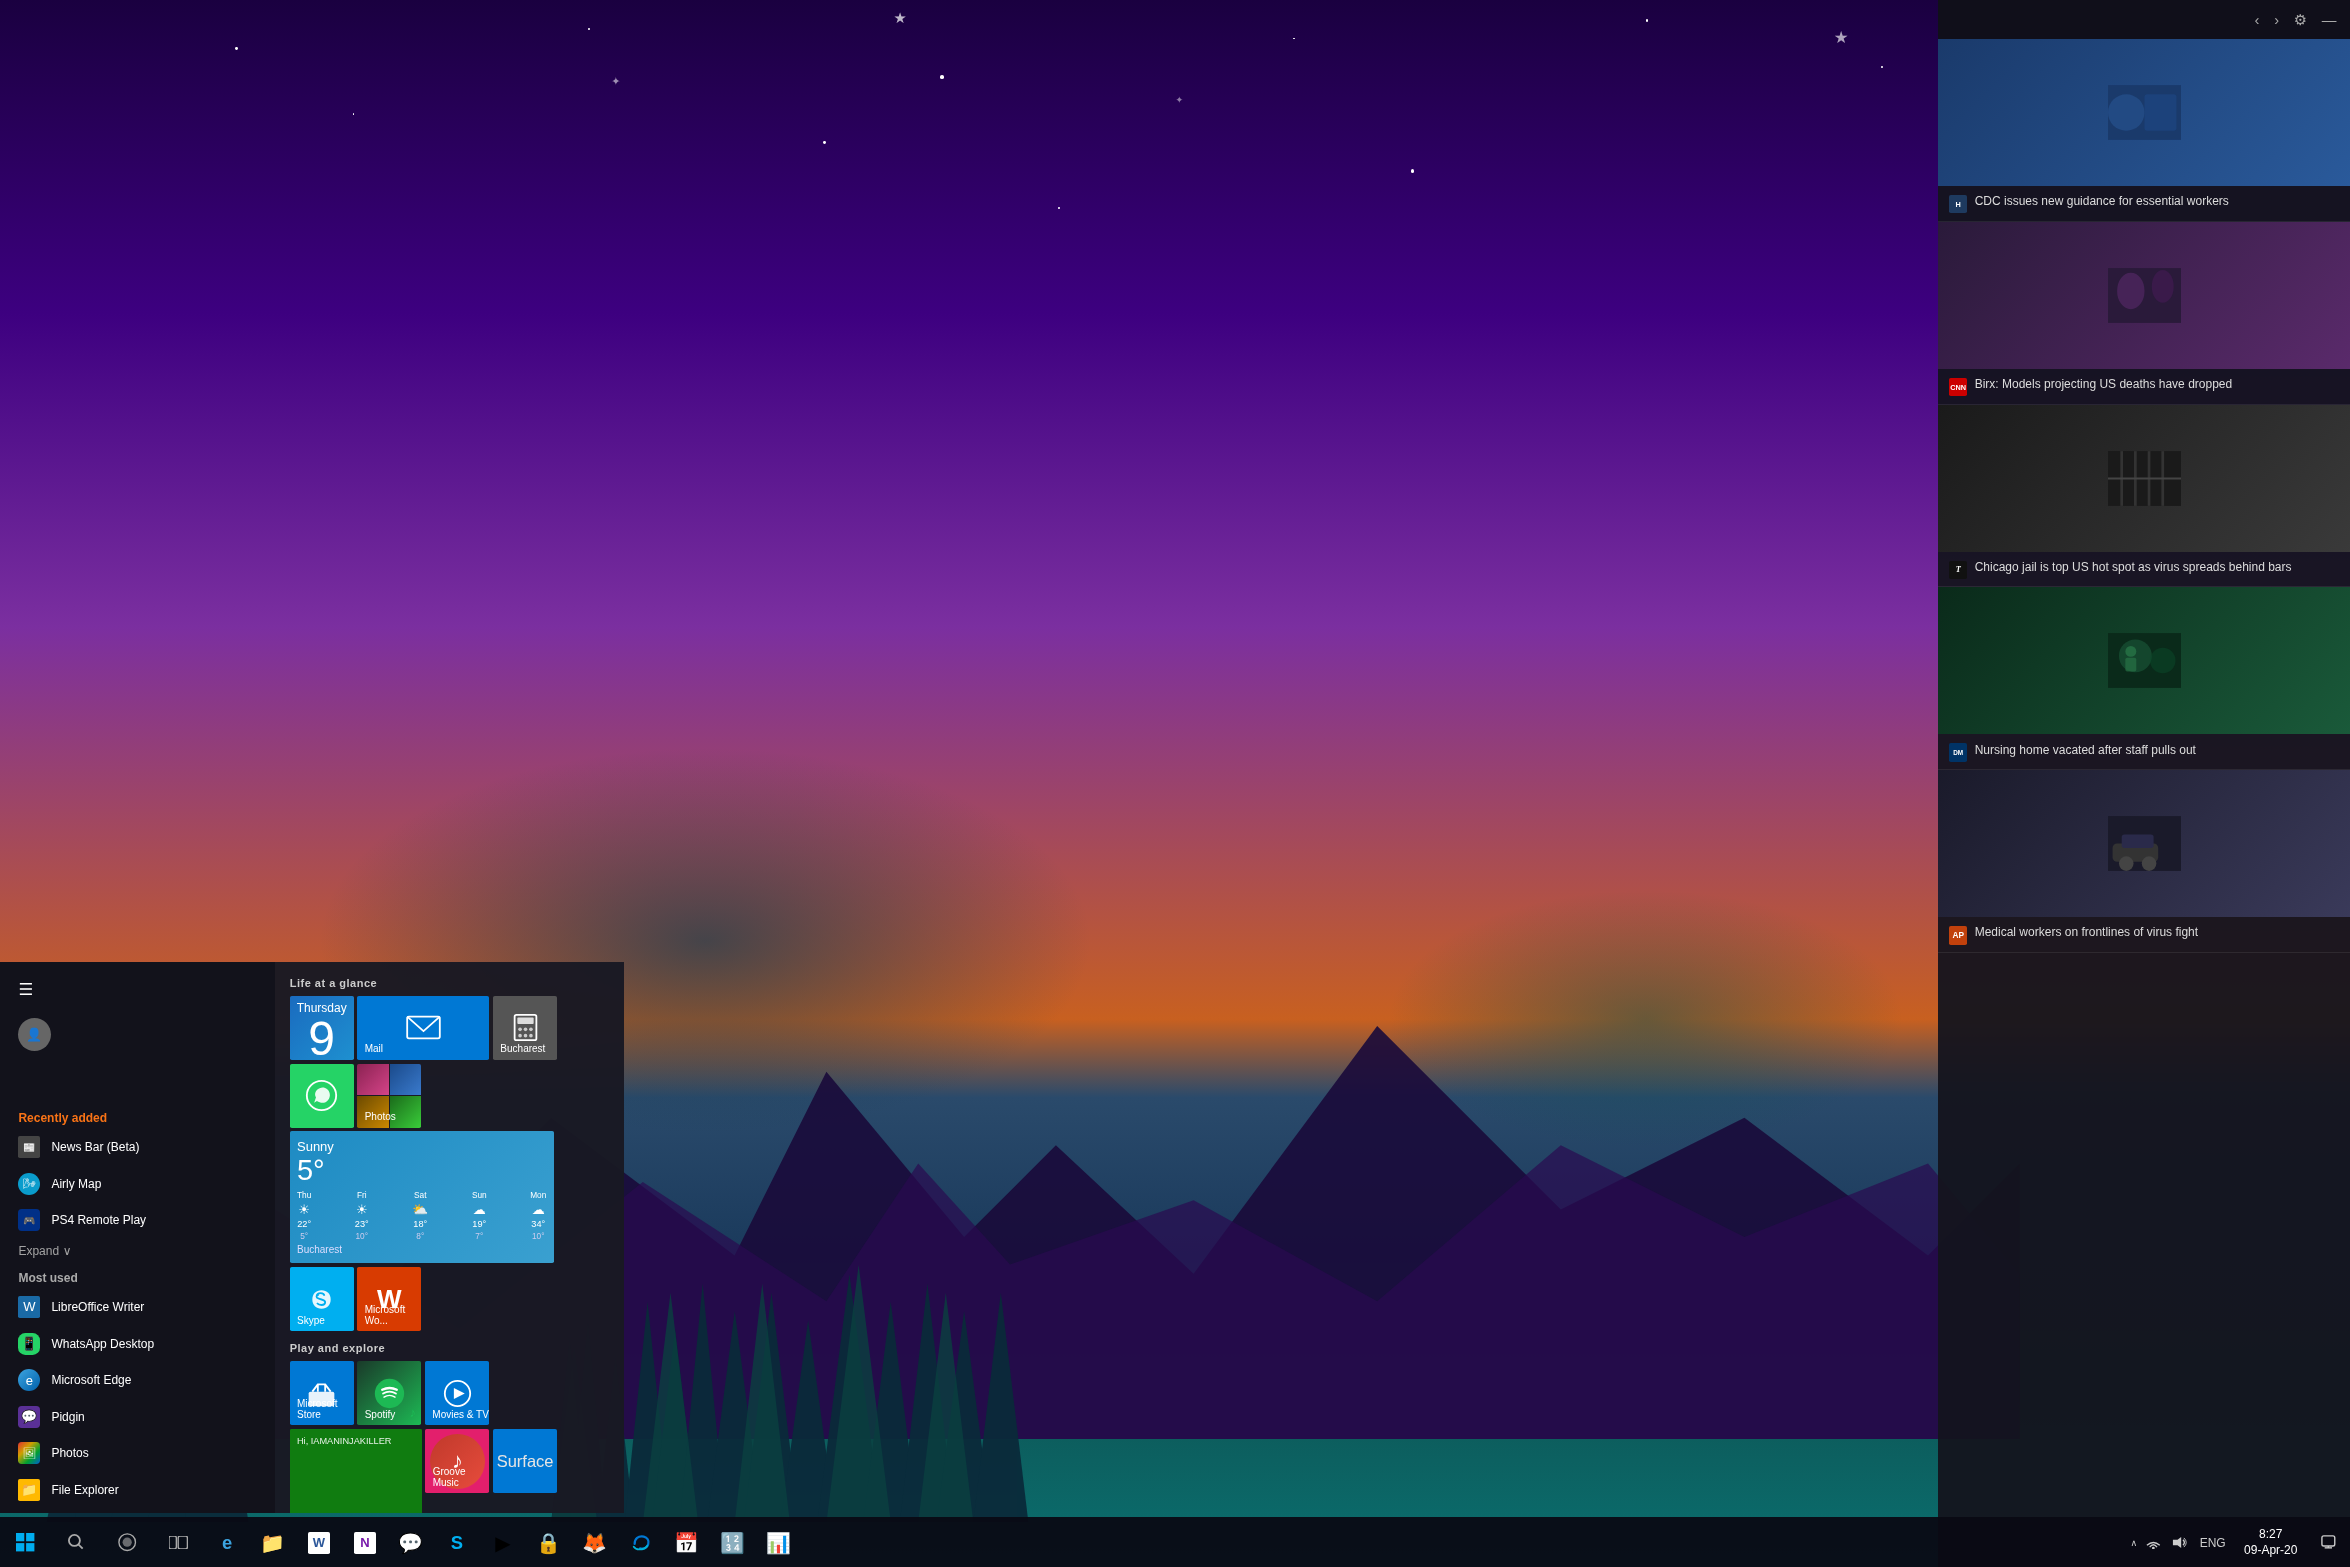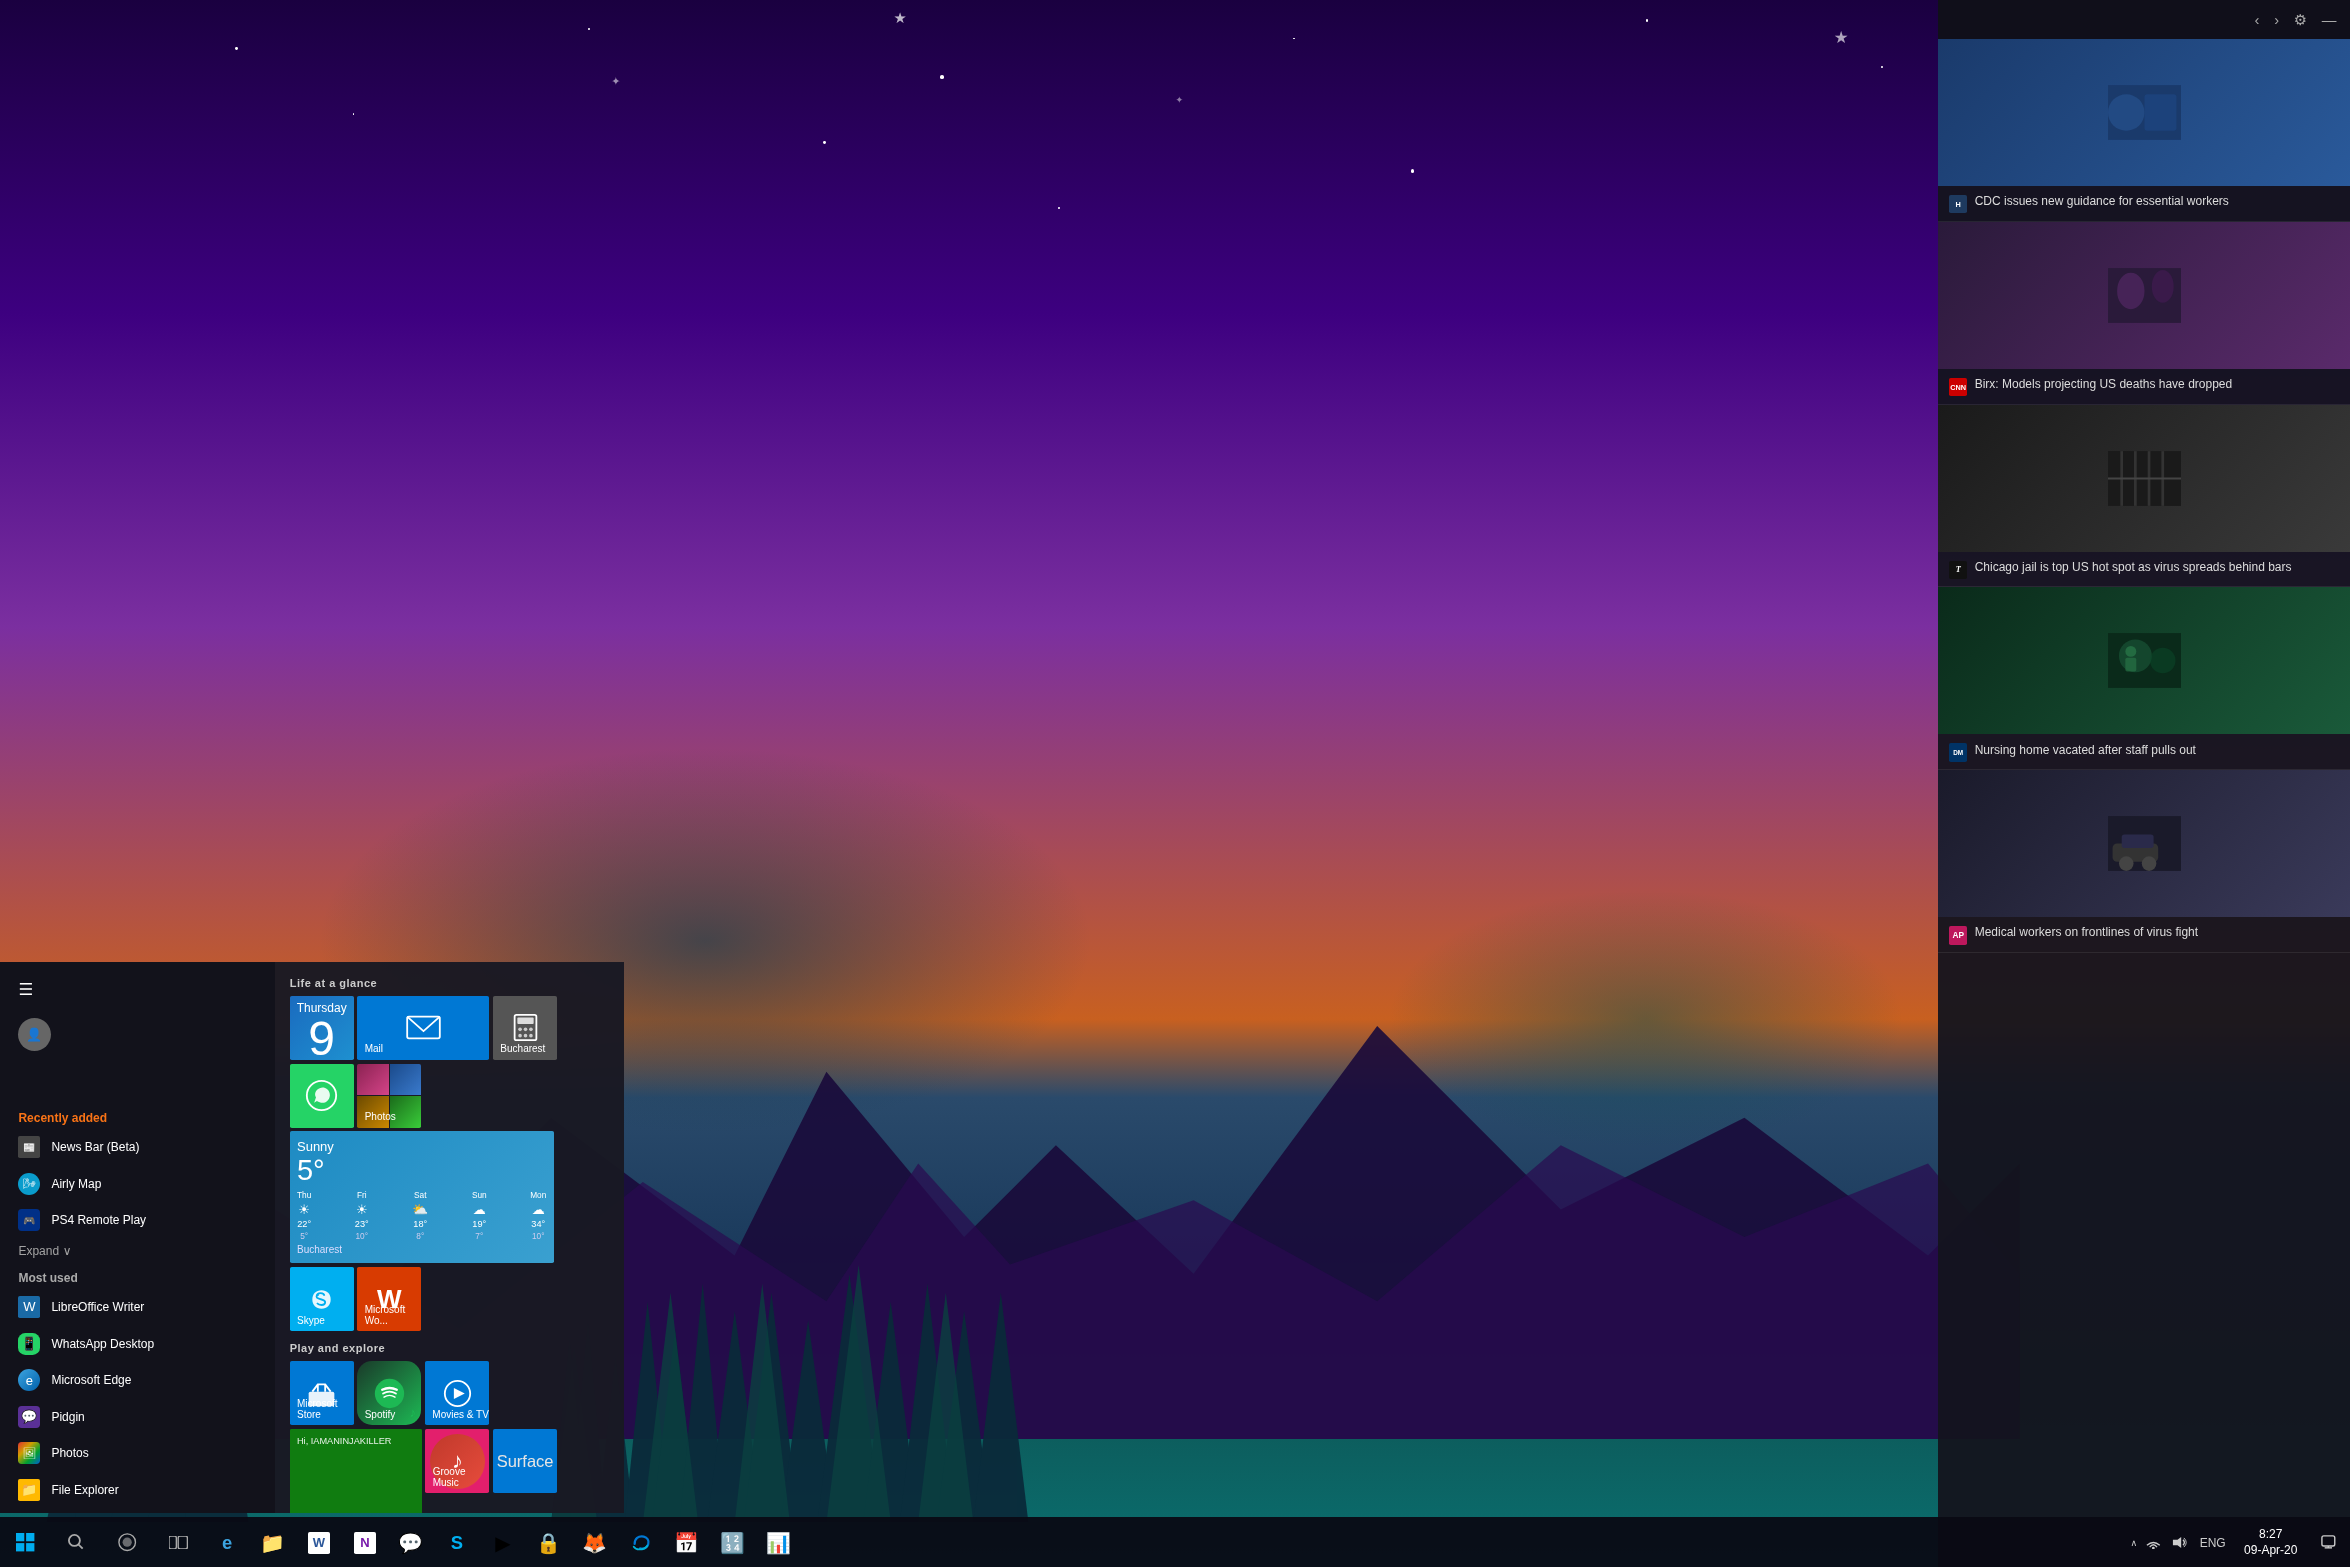--- a/index.html
+++ b/index.html
@@ -784,21 +784,21 @@
       <div class="tile tile-sm tile-store">
         <svg width="33" height="33" viewBox="0 0 36 36">
           <rect x="4" y="16" width="28" height="16" rx="2" fill="white" opacity="0.9"></rect>
           <path d="M8 16 L14 8 L22 8 L28 16" fill="none" stroke="white" stroke-width="2"></path>
           <path d="M14 16 L14 8" stroke="white" stroke-width="2"></path>
           <path d="M22 16 L22 8" stroke="white" stroke-width="2"></path>
         </svg>
         <div class="tile-label">Microsoft Store</div>
       </div>
 
-      <div class="tile tile-sm tile-spotify" style="position:relative;border-radius:15px;">
+      <div class="tile tile-sm tile-spotify" style="position:relative;">
         <div style="width:100%;height:100%;background:linear-gradient(135deg,#1a3a2a,#1db954);display:flex;align-items:center;justify-content:center;">
           <svg width="33" height="33" viewBox="0 0 36 36">
             <circle cx="18" cy="18" r="16" fill="#1db954"></circle>
             <path d="M10 14 Q18 10 26 14" fill="none" stroke="white" stroke-width="2.5" stroke-linecap="round"></path>
             <path d="M11 18 Q18 14 25 18" fill="none" stroke="white" stroke-width="2" stroke-linecap="round"></path>
             <path d="M12 22 Q18 18 24 22" fill="none" stroke="white" stroke-width="1.5" stroke-linecap="round"></path>
           </svg>
         </div>
         <div class="tile-label">Spotify</div>
         <div class="spotify-overlay">♪</div>
@@ -911,21 +911,21 @@
       <div class="news-img-placeholder news-img-car">
         <svg width="73" height="55" viewBox="0 0 80 60">
           <rect x="0" y="0" width="80" height="60" fill="#1a1a2a"></rect>
           <rect x="5" y="30" width="50" height="20" rx="5" fill="#333"></rect>
           <circle cx="20" cy="52" r="8" fill="#444"></circle>
           <circle cx="45" cy="52" r="8" fill="#444"></circle>
           <rect x="15" y="20" width="35" height="15" rx="3" fill="#2a2a4a"></rect>
         </svg>
       </div>
       <div class="news-item-bottom">
-        <div class="news-source-icon" style="background:#be185d;font-size:8.3px;">AP</div>
+        <div class="news-source-icon" style="background:#c2410c;font-size:8.3px;">AP</div>
         <div class="news-text">Medical workers on frontlines of virus fight</div>
       </div>
     </div>
   </div>
 </div>
 
 <div class="taskbar">
 
   <div class="taskbar-start">
     <svg width="18.4" height="18.4" viewBox="0 0 20 20">

